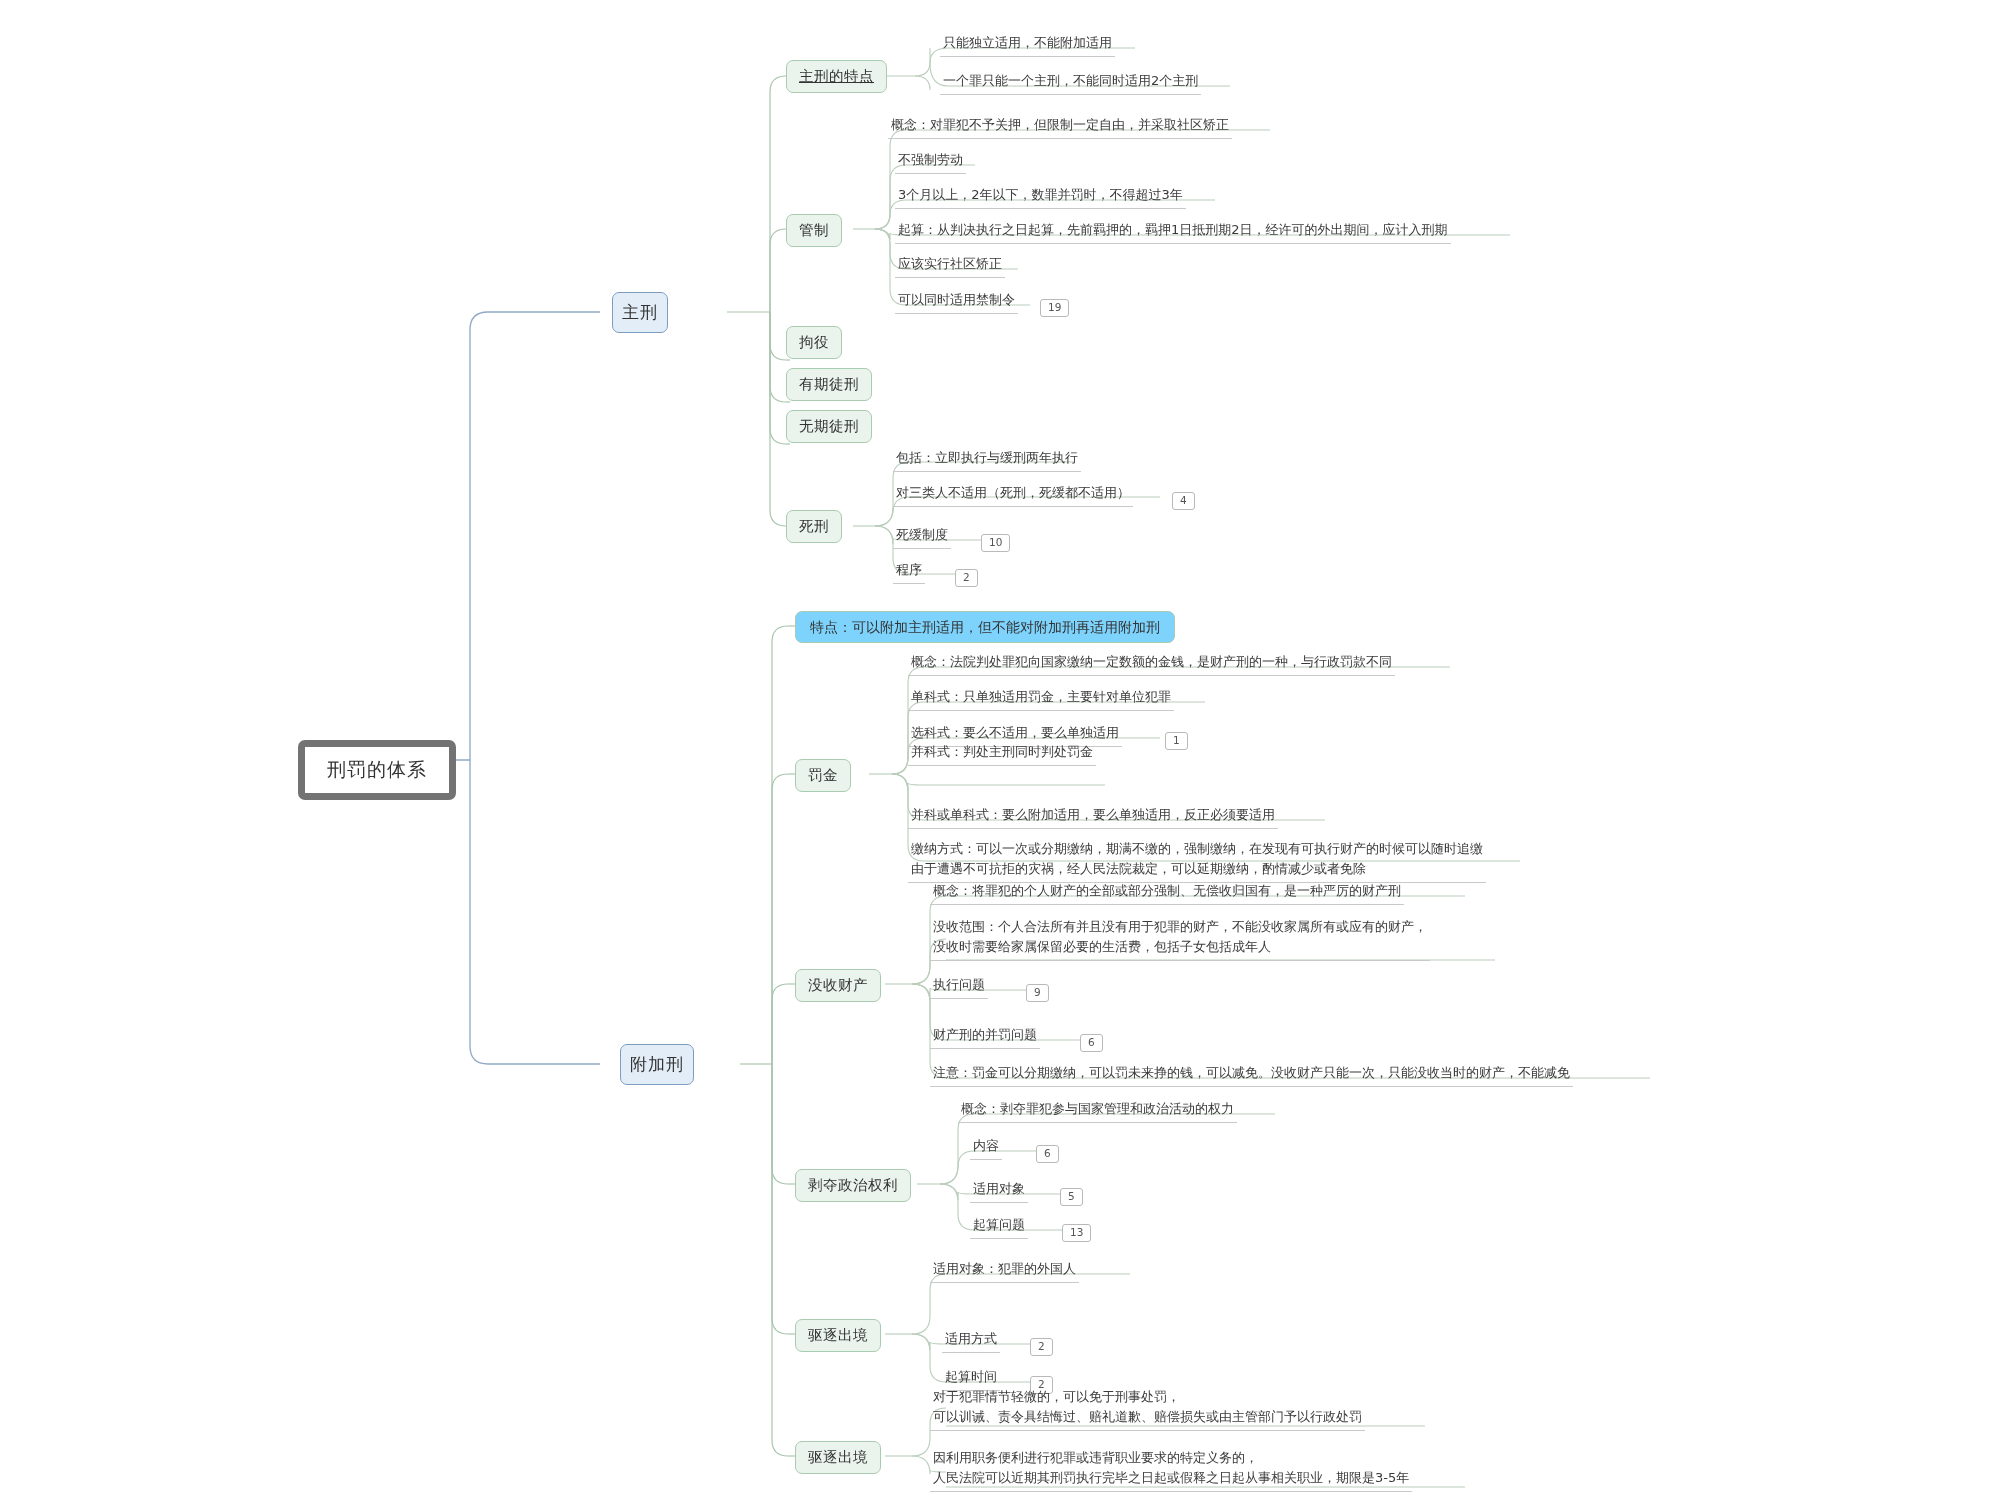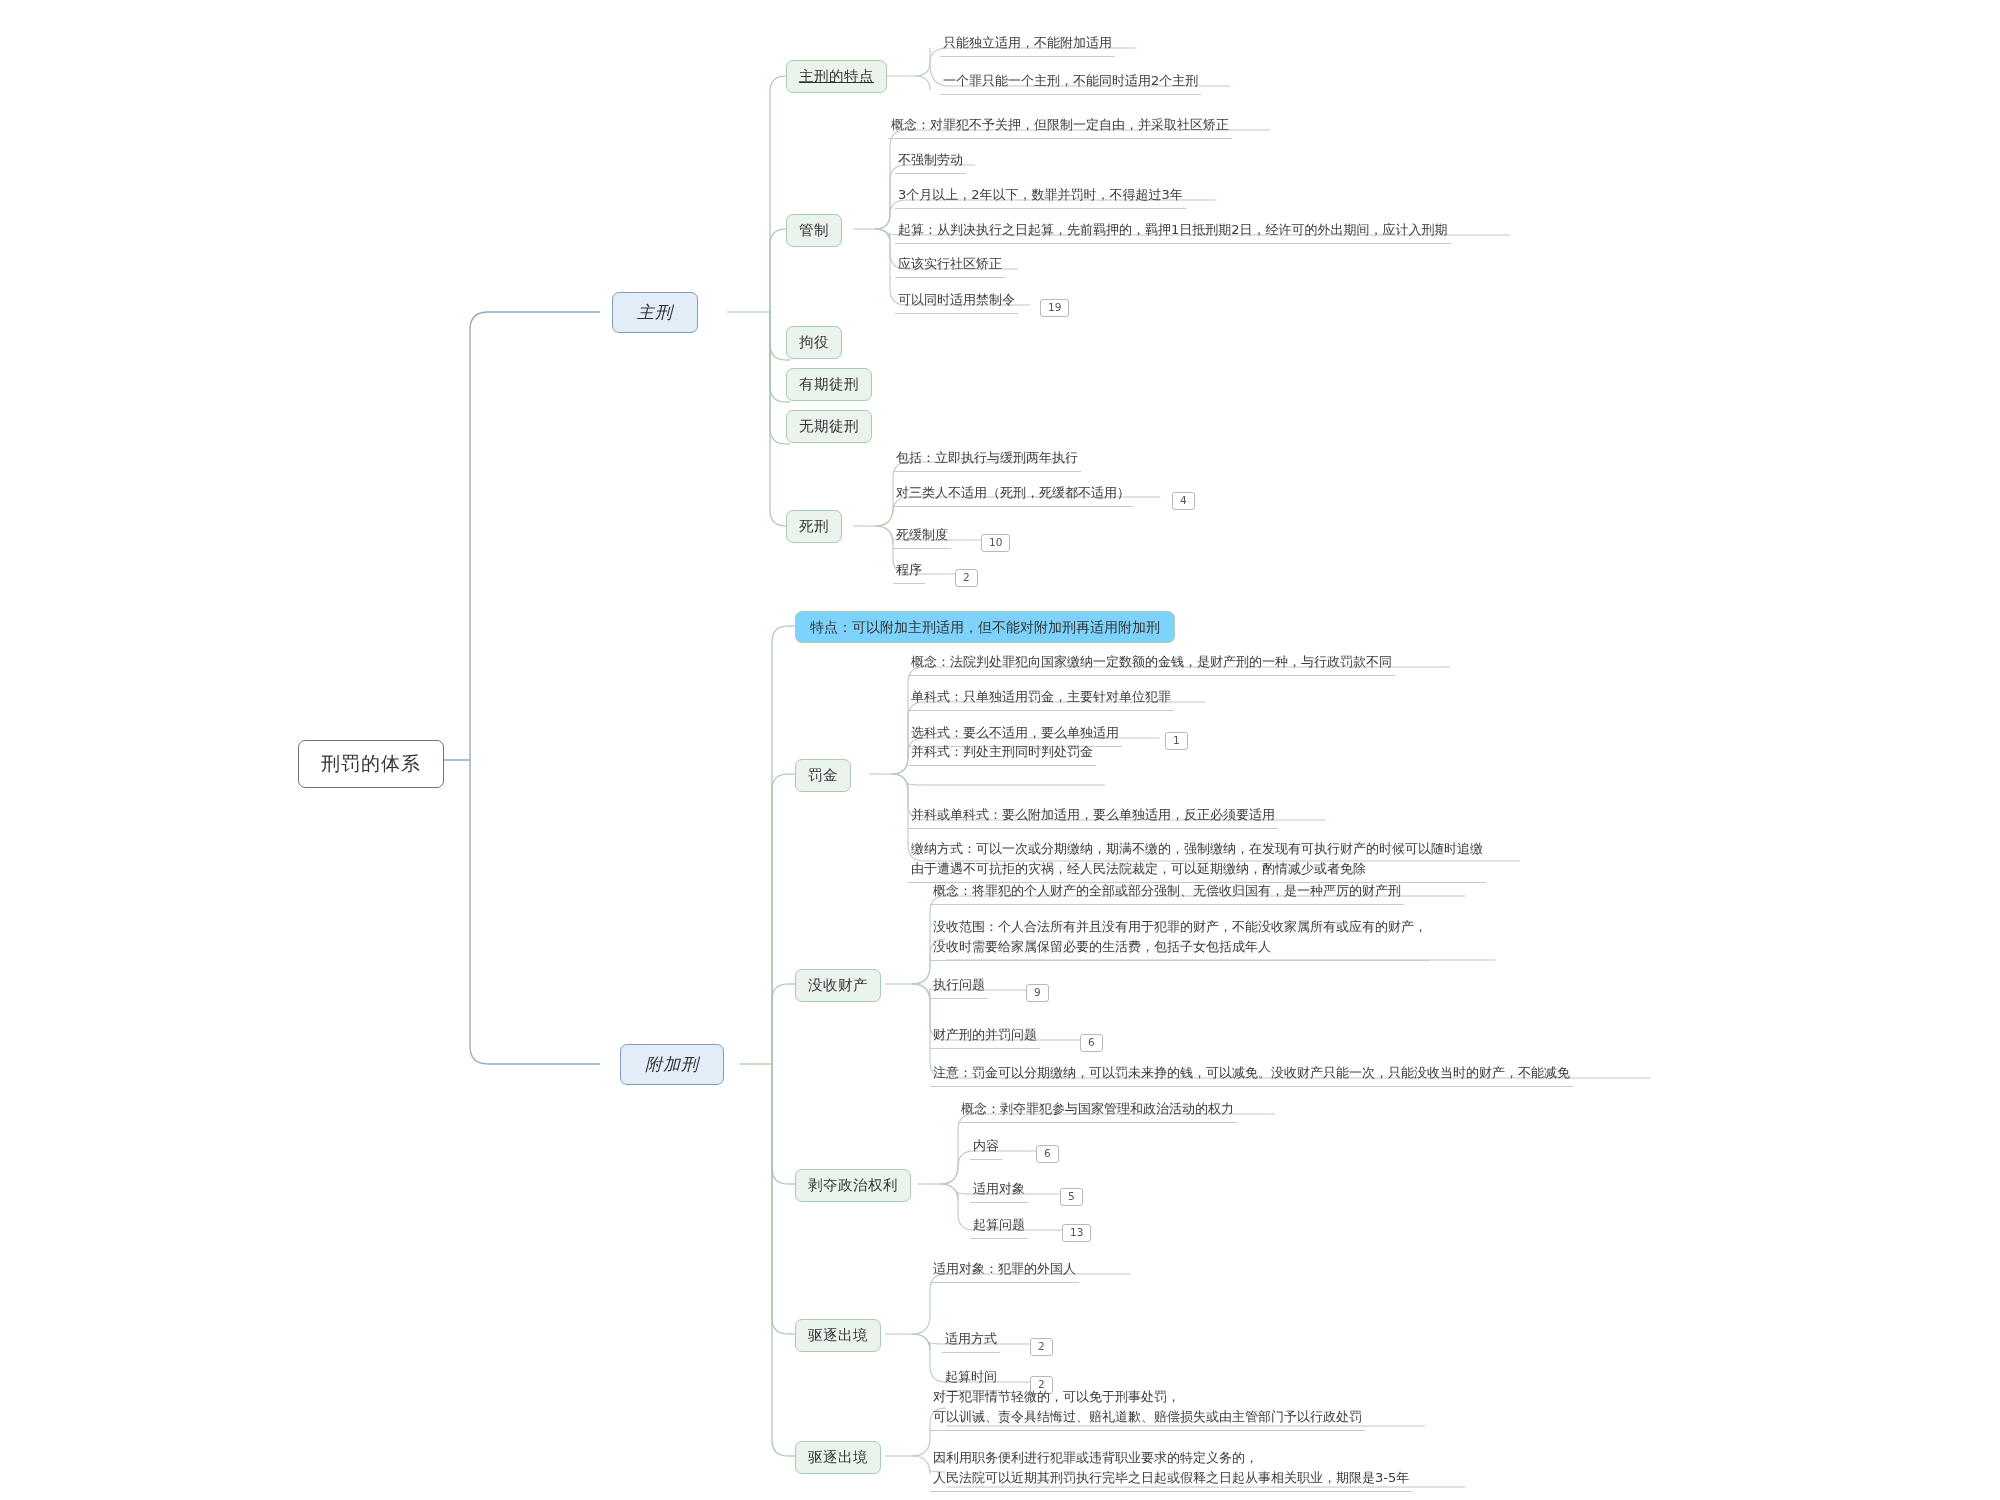--- a/index.html
+++ b/index.html
@@ -22,38 +22,37 @@
     pointer-events:none;
   }
   .node{
     position:absolute;
     box-sizing:border-box;
     white-space:pre;
     line-height:1.45;
   }
   
   .root{
-    border:1px solid #737373;
+    border:7px solid #737373;
     background:#ffffff;
     border-radius:7px;
     padding:9px 22px;
     font-size:19px;
     color:#333;
     letter-spacing:1px;
   }
   
   .lvl1{
     border:1px solid #7e9cc0;
     background:#e3edf8;
     border-radius:7px;
-    padding:7px 24px;
+    padding:7px 9px;
     font-size:17px;
     color:#333;
     letter-spacing:1px;
-    font-style:italic;
   }
   
   .lvl2{
     border:1px solid #a9cbb0;
     background:#eaf4ec;
     border-radius:7px;
     padding:5px 12px;
     font-size:14.5px;
     color:#333;
     letter-spacing:0.5px;

